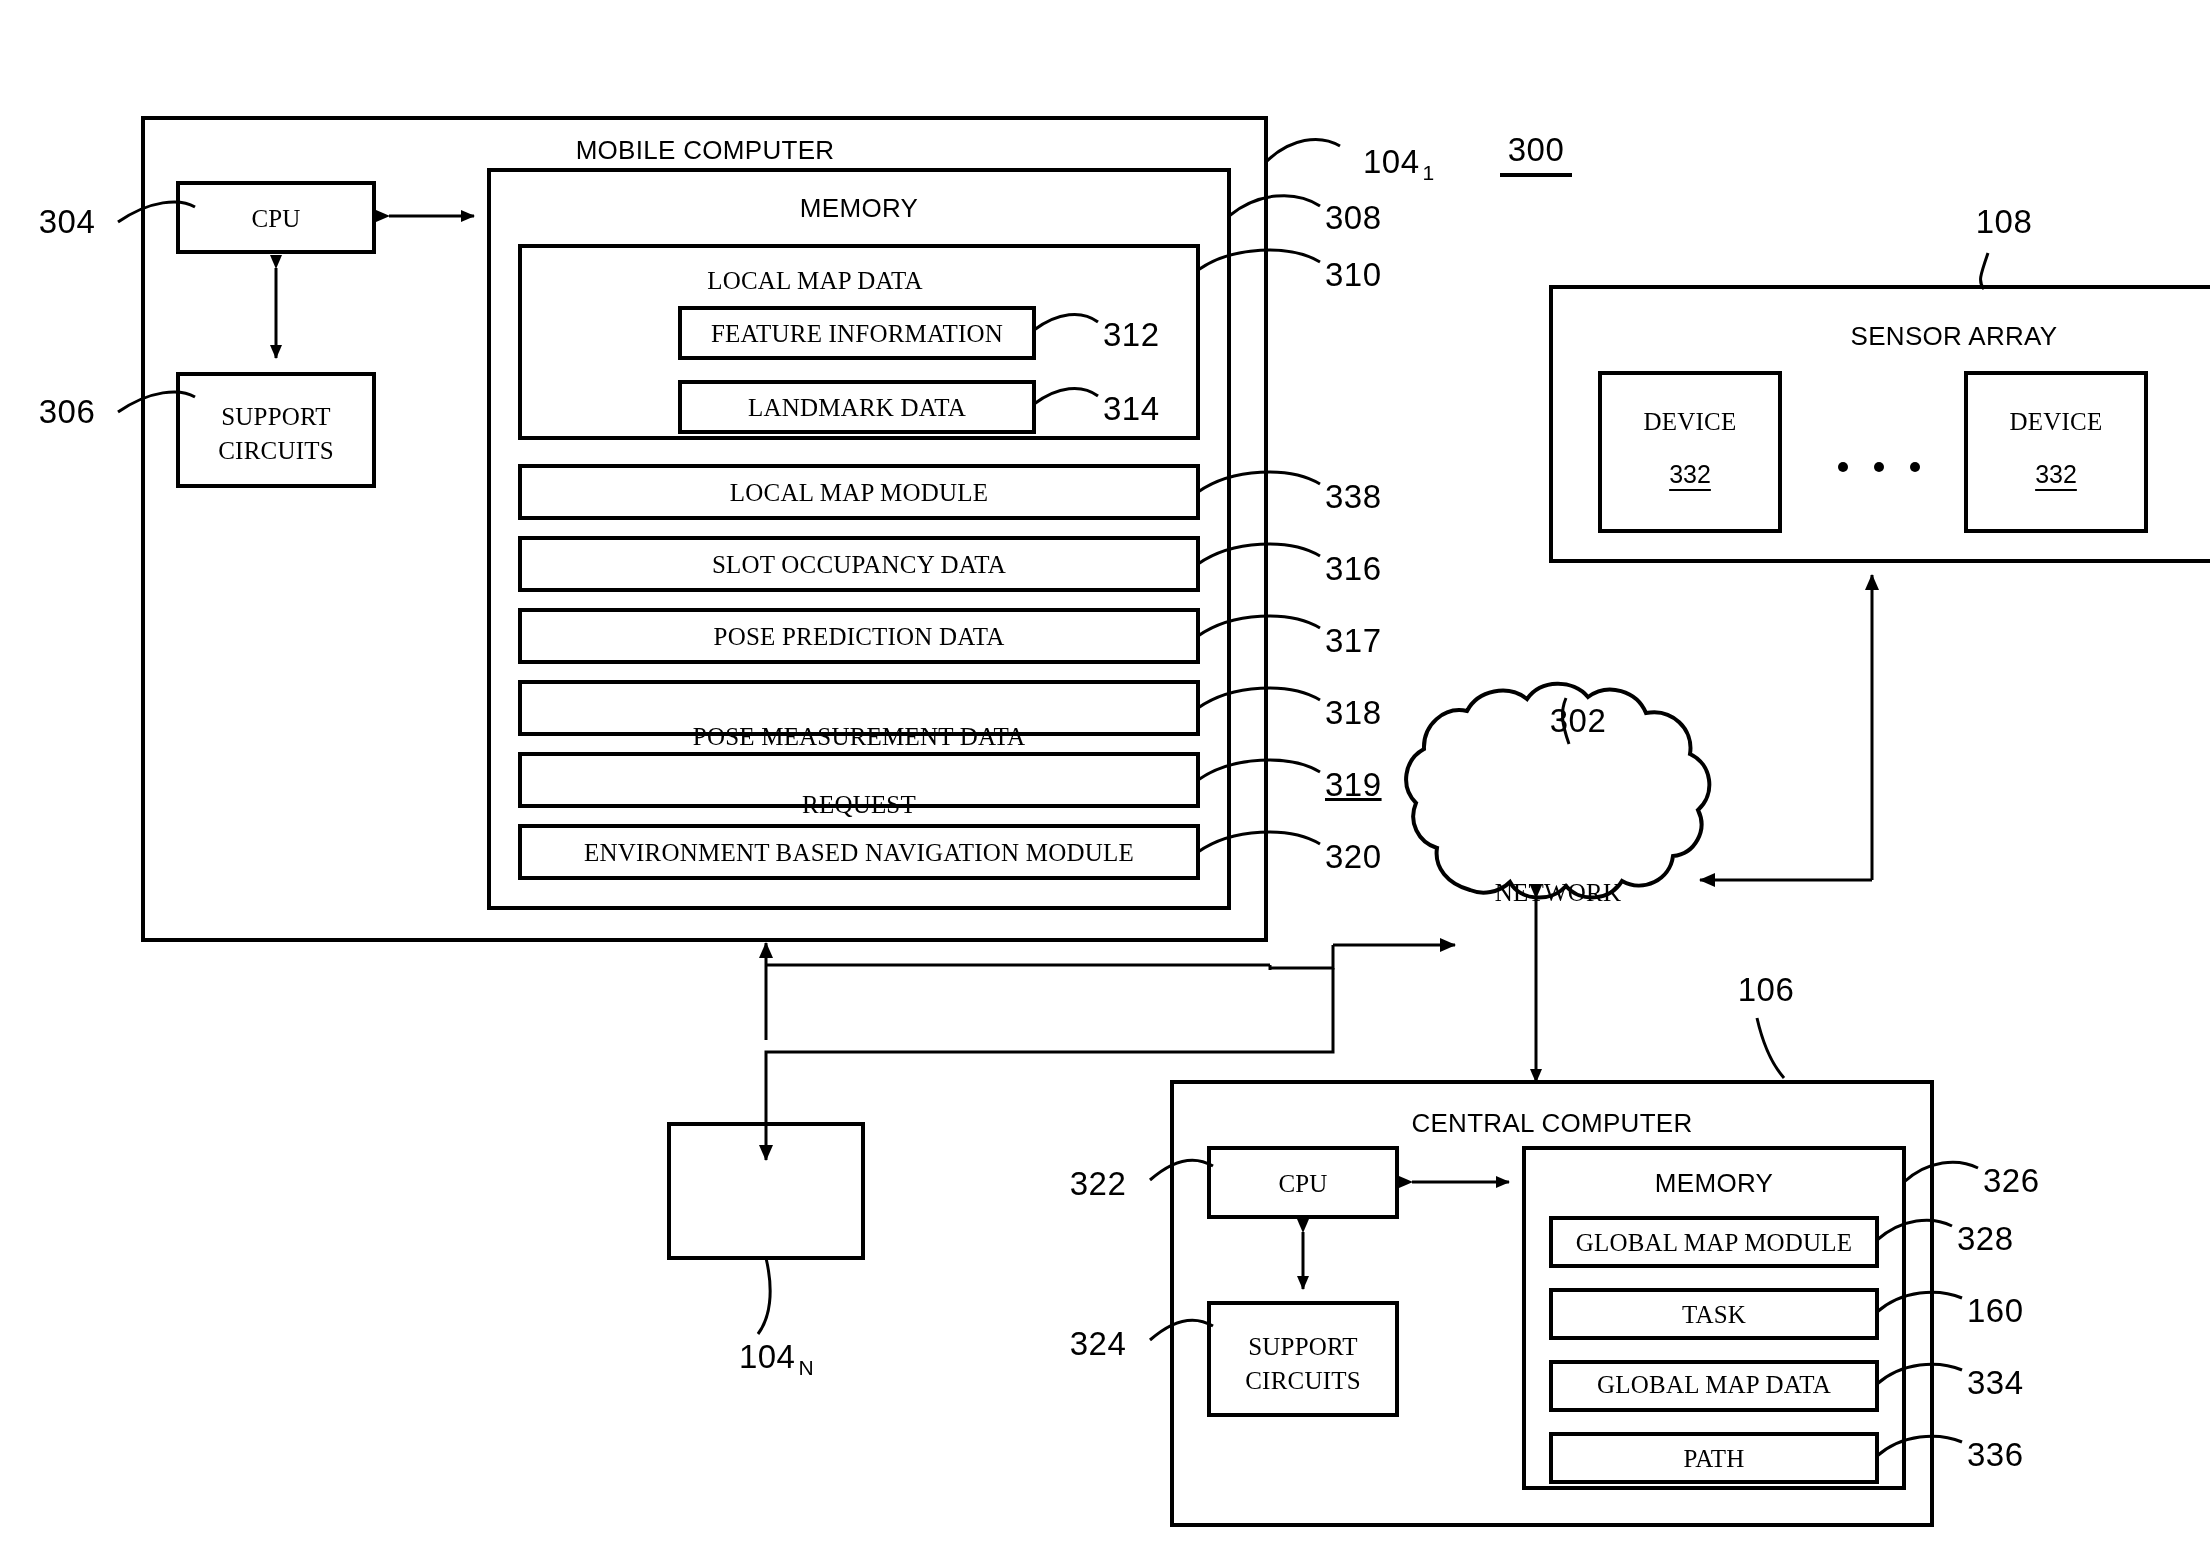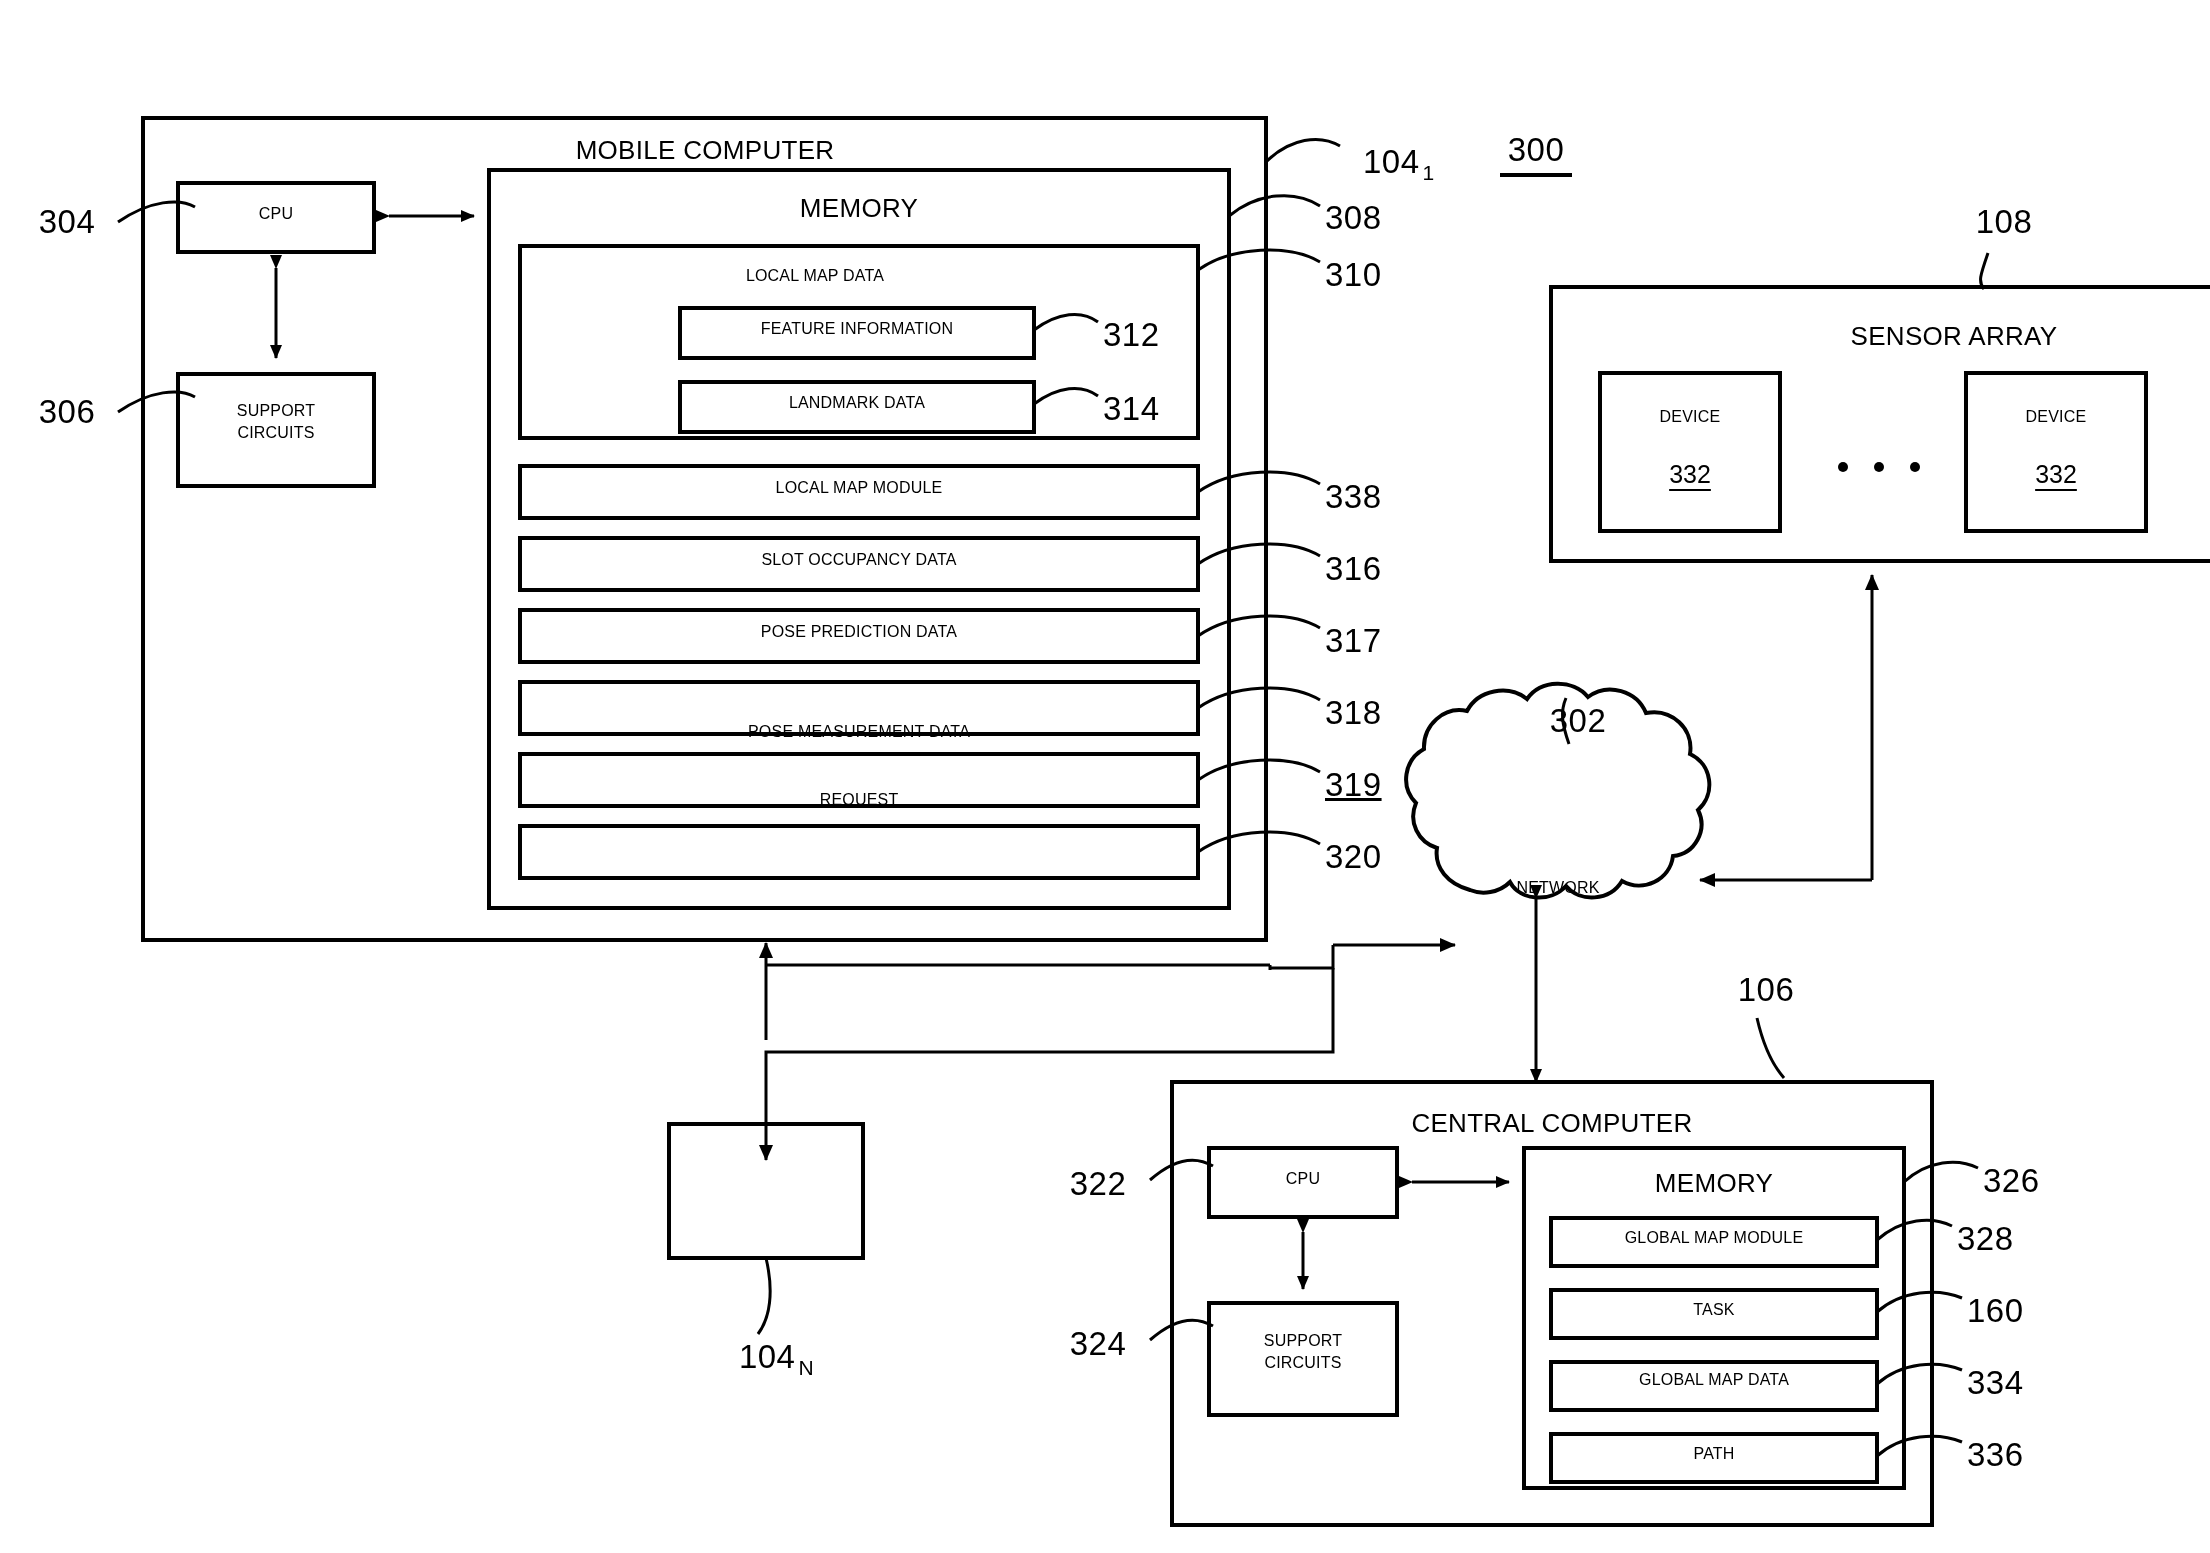--- a/index.html
+++ b/index.html
@@ -41,22 +41,23 @@
     vertical-align: baseline;
     position: relative;
     top: 7px;
     left: 3px;
   }
   .box-title {
     font-size: 26px;
     letter-spacing: 0.3px;
   }
   .box-text {
-    font-size: 16px;
+    font-size: 25px;
     letter-spacing: 0.2px;
+    font-family: Liberation Serif, serif;
   }
   .ctr {
     transform: translateX(-50%);
     text-align: center;
   }
   .two-line {
     line-height: 1.35;
     text-align: center;
   }
   .dev-num {
@@ -225,20 +226,21 @@
   <div class="lbl box-text ctr" style="left:815px; top:268px;">LOCAL MAP DATA</div>
 
   <div class="lbl box-text ctr" style="left:857px; top:321px;">FEATURE INFORMATION</div>
   <div class="lbl box-text ctr" style="left:857px; top:395px;">LANDMARK DATA</div>
 
   <div class="lbl box-text ctr" style="left:859px; top:480px;">LOCAL MAP MODULE</div>
   <div class="lbl box-text ctr" style="left:859px; top:552px;">SLOT OCCUPANCY DATA</div>
   <div class="lbl box-text ctr" style="left:859px; top:624px;">POSE PREDICTION DATA</div>
   <div class="lbl box-text ctr" style="left:859px; top:696px;margin-top:28px;">POSE MEASUREMENT DATA</div>
   <div class="lbl box-text ctr" style="left:859px; top:768px;margin-top:24px;">REQUEST</div>
+  <div class="lbl box-text ctr" style="left:859px; top:840px;">ENVIRONMENT BASED NAVIGATION MODULE</div>
 
   <div class="lbl ref ctr" style="left:67px; top:205px;">304</div>
   <div class="lbl ref ctr" style="left:67px; top:395px;">306</div>
 
   <div class="lbl ref" style="left:1355px; top:145px;margin-left:8px;"><span>104</span><span class="sub">1</span></div>
   <div class="lbl ref" style="left:1325px; top:201px;">308</div>
   <div class="lbl ref" style="left:1325px; top:258px;">310</div>
   <div class="lbl ref" style="left:1103px; top:318px;">312</div>
   <div class="lbl ref" style="left:1103px; top:392px;">314</div>
   <div class="lbl ref" style="left:1325px; top:480px;">338</div>

